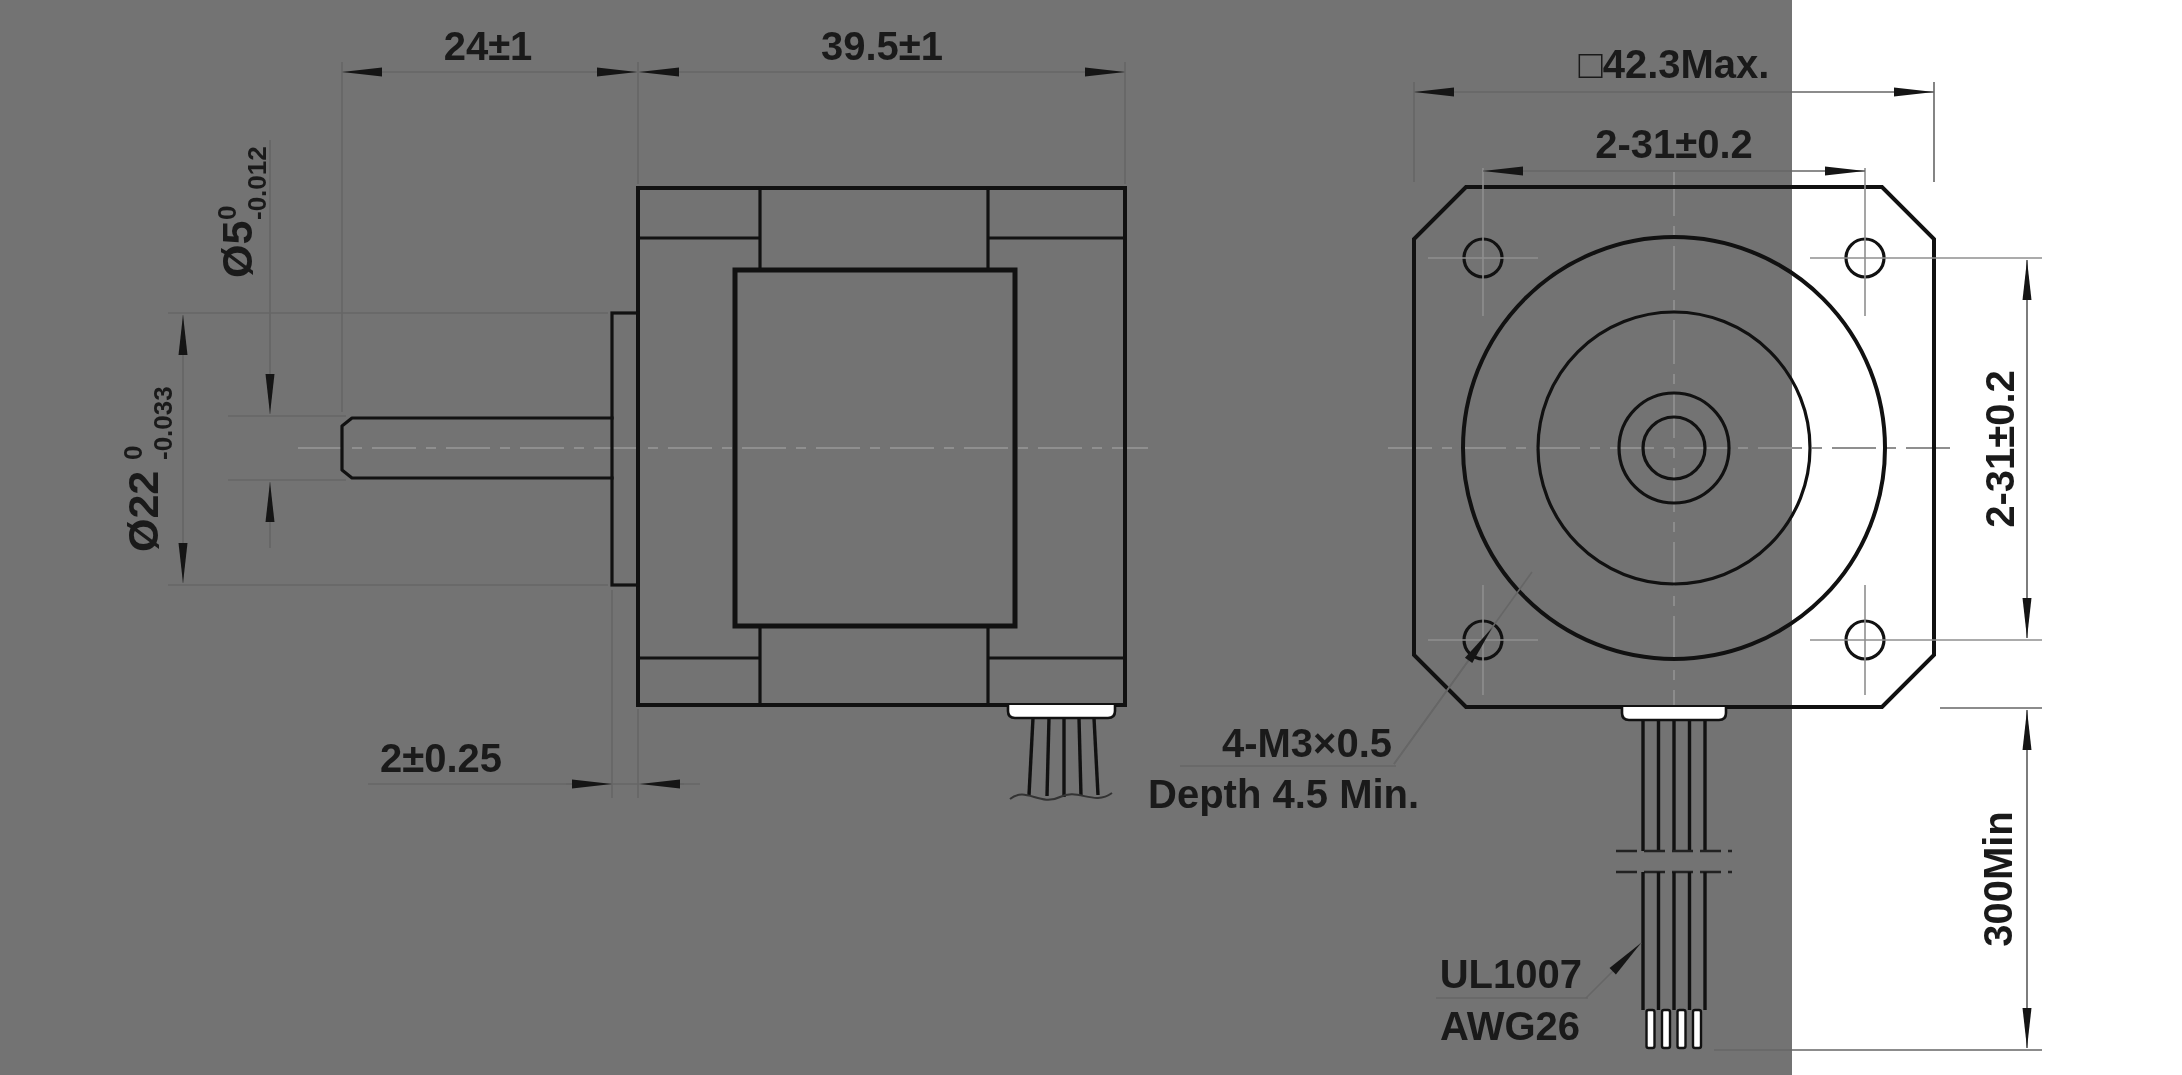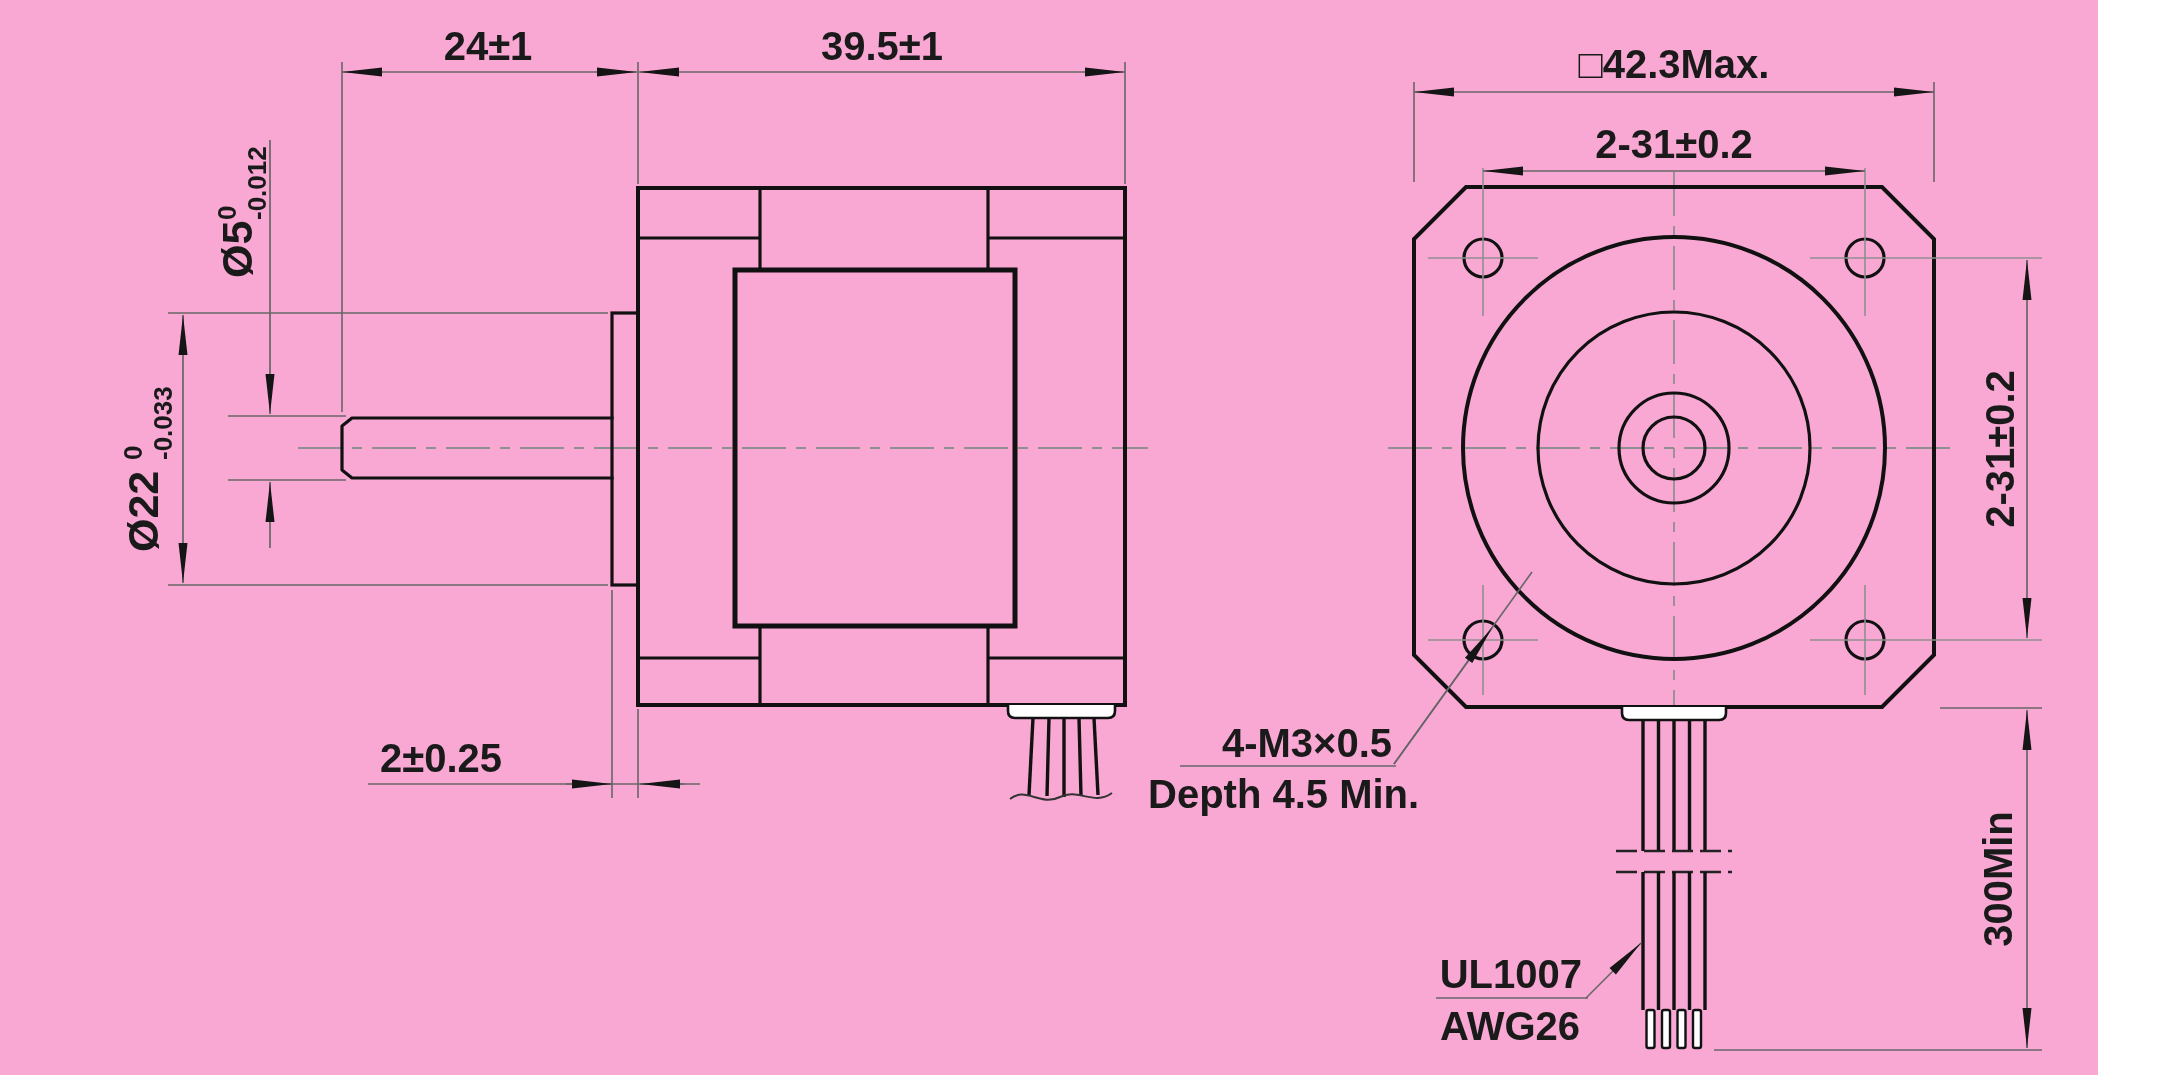--- a/index.html
+++ b/index.html
@@ -1,16 +1,16 @@
 <!DOCTYPE html>
 <html><head>
 <meta charset="utf-8">
 <style>
   html,body { margin:0; padding:0; background:#ffffff; }
-  .stage { position:relative; width:2098px; height:1075px; background:#f9a8d4; }
+  .stage { position:relative; width:1792px; height:1075px; background:#737373; }
   svg { display:block; }
   .o4 { stroke:#111111; stroke-width:4; fill:none; stroke-linecap:square; }
   .o3 { stroke:#111111; stroke-width:3.2; fill:none; stroke-linecap:square; }
   .o5 { stroke:#111111; stroke-width:5; fill:none; }
   .wire { stroke:#111111; stroke-width:3.4; fill:none; stroke-linecap:butt; }
   .cap { stroke:#111111; stroke-width:2.6; fill:#ffffff; }
   .ext { stroke:#666666; stroke-width:1.6; fill:none; }
   .dim { stroke:#666666; stroke-width:1.7; fill:none; }
   .cl  { stroke:#8f8f8f; stroke-width:1.8; fill:none; stroke-dasharray:44 10 10 10; }
   .ch  { stroke:#8f8f8f; stroke-width:1.6; fill:none; }

